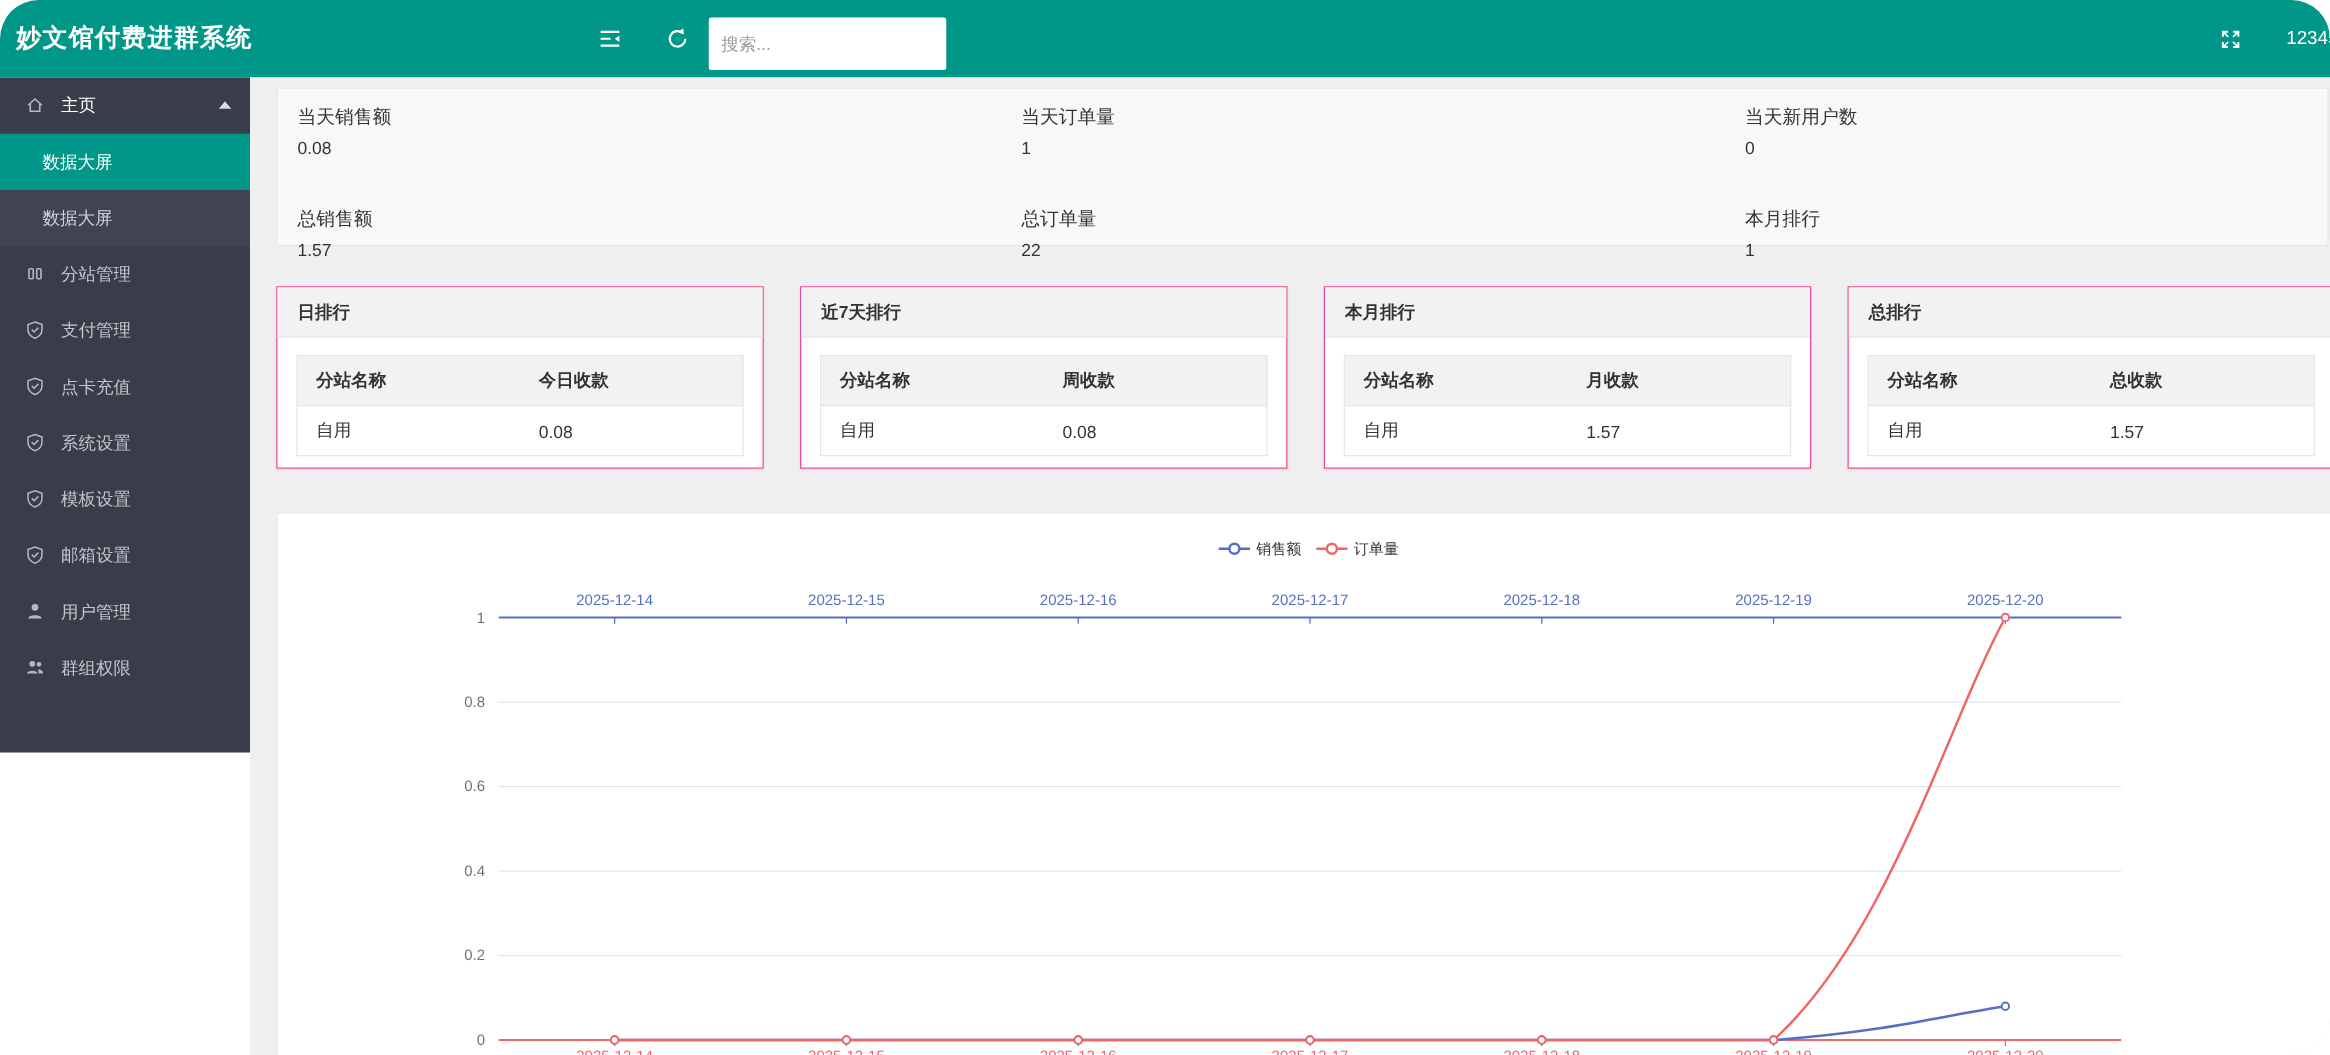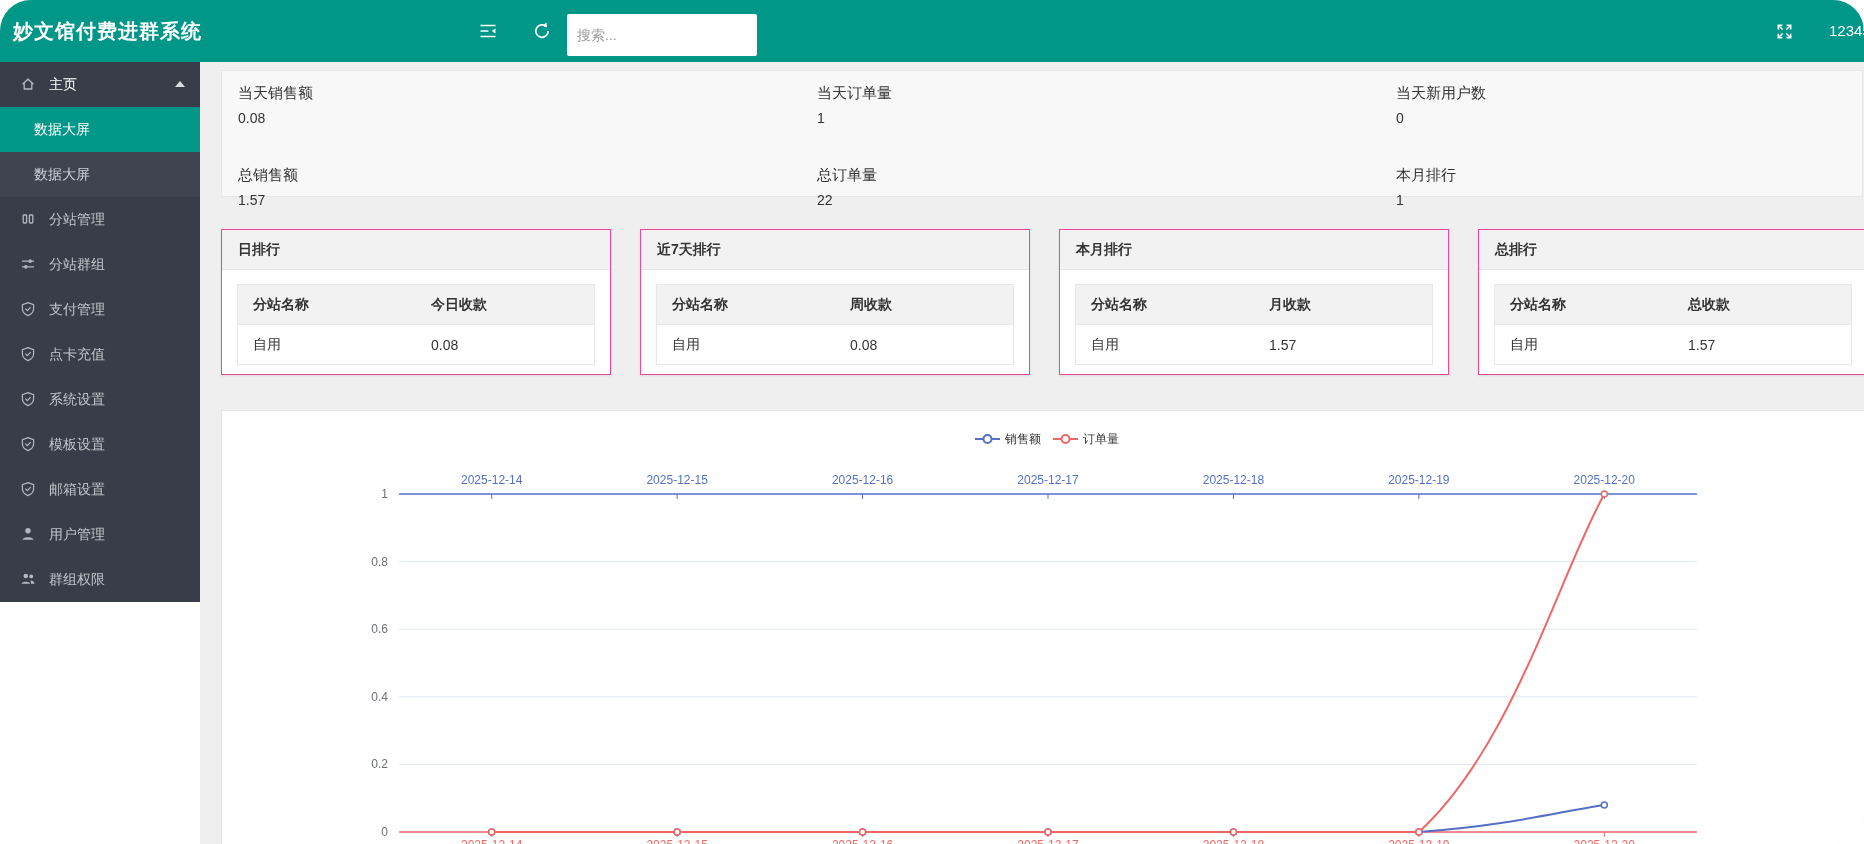--- a/index.html
+++ b/index.html
@@ -95,28 +95,20 @@
     </div>
 
     <div class="nav top">
       <span class="ic"><svg viewBox="0 0 16 16" width="16" height="16">
             <rect x="3.2" y="4" width="3.4" height="8" rx="0.8" fill="none" stroke="currentColor" stroke-width="1.3"></rect>
             <rect x="9.4" y="4" width="3.4" height="8" rx="0.8" fill="none" stroke="currentColor" stroke-width="1.3"></rect>
           </svg></span>
       <span>分站管理</span>
     </div>
 
-    <div class="nav top">
-      <span class="ic"><svg viewBox="0 0 16 16" width="16" height="16">
-            <path d="M2 5.2 H14 M2 10.8 H14" stroke="currentColor" stroke-width="1.3"></path>
-            <rect x="8.8" y="3.6" width="2.8" height="3.2" rx="0.5" fill="currentColor"></rect>
-            <rect x="4.4" y="9.2" width="2.8" height="3.2" rx="0.5" fill="currentColor"></rect>
-          </svg></span>
-      <span>分站群组</span>
-    </div>
 
     <div class="nav top">
       <span class="ic"><svg viewBox="0 0 16 16" width="16" height="16">
             <path d="M8 1.6 L13.6 3.6 V7.6 C13.6 10.9 11.3 13.4 8 14.6 C4.7 13.4 2.4 10.9 2.4 7.6 V3.6 Z" fill="none" stroke="currentColor" stroke-width="1.2"></path>
             <path d="M5.4 7.7 L7.3 9.6 L10.7 6.1" fill="none" stroke="currentColor" stroke-width="1.2"></path>
           </svg></span>
       <span>支付管理</span>
     </div>
 
     <div class="nav top">

